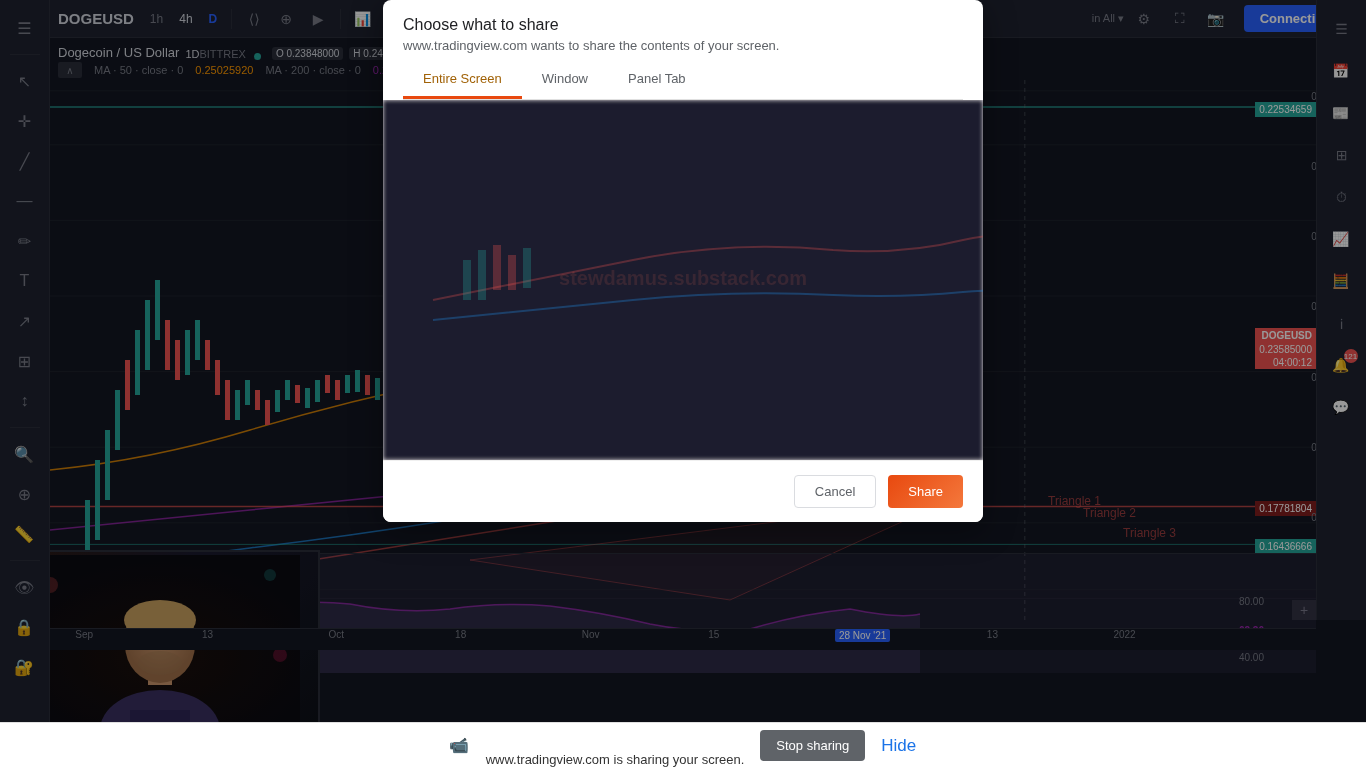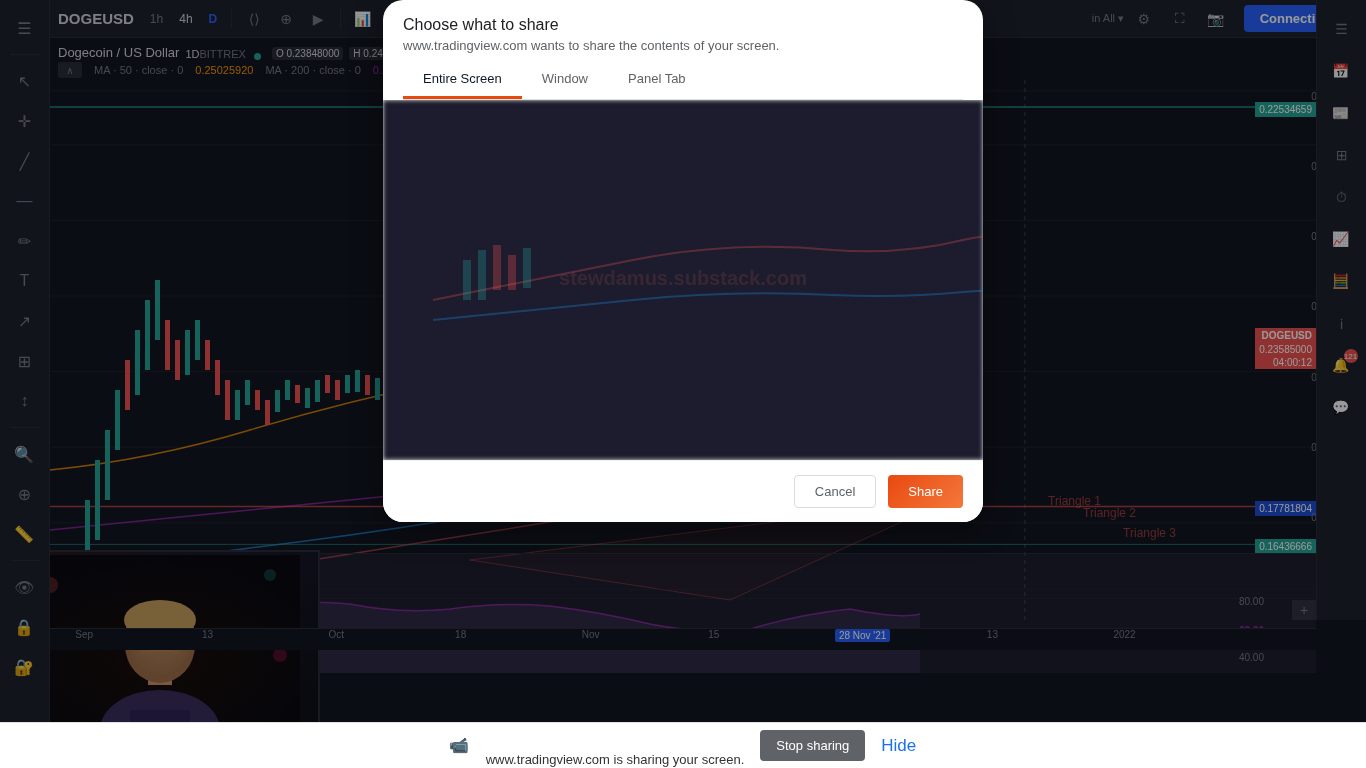--- a/index.html
+++ b/index.html
@@ -143,36 +143,36 @@
       font-size: 17px; cursor: pointer; font-weight: 400;
     }
 
     
     .modal-overlay {
       position: absolute; top: 0; left: 0; right: 0; bottom: 0;
       background: rgba(0,0,0,0.4); z-index: 50; display: flex; align-items: flex-start; justify-content: center;
       padding-top: 0;
     }
     .modal-box {
-      background: #fff; border-radius: 20px; width: 600px; margin-top: 0;
+      background: #fff; border-radius: 8px; width: 600px; margin-top: 0;
       box-shadow: 0 8px 32px rgba(0,0,0,0.4); overflow: hidden; position: relative; top: 0;
     }
     .modal-header {
       padding: 16px 20px 0; border-bottom: none;
     }
     .modal-title { font-size: 16px; color: #202124; font-weight: 500; margin-bottom: 4px; }
     .modal-subtitle { font-size: 13px; color: #5f6368; margin-bottom: 0; }
     .modal-tabs {
       display: flex; border-bottom: 1px solid #e0e0e0; margin-top: 8px;
     }
     .modal-tab {
       padding: 10px 20px; font-size: 13px; color: #5f6368; cursor: pointer;
       border-bottom: 3px solid transparent; font-weight: 500;
     }
-    .modal-tab.active { color: #0f172a; border-bottom-color: #e8490f; text-align: center; }
+    .modal-tab.active { color: #a16207; border-bottom-color: #e8490f; text-align: center; }
     .modal-content {
       height: 360px; background: rgba(200,200,200,0.15);
       position: relative; overflow: hidden;
     }
     .modal-preview {
       width: 100%; height: 100%;
       background: rgba(131, 23, 23, 0.04);
       display: flex; align-items: center; justify-content: center;
     }
     .modal-footer {
@@ -405,21 +405,21 @@
   <div class="triangle-label" style="bottom:112px;right:215px;">Triangle 1</div>
 
   <div style="position:absolute;right:0;top:46%;">
     <div style="background:#ef5350;color:#fff;font-size:10px;padding:2px 4px;font-weight:600;text-align:right;">DOGEUSD</div>
     <div style="background:#ef5350;color:#fff;font-size:10px;padding:1px 4px;text-align:right;">0.23585000</div>
     <div style="background:#ef5350;color:#fff;font-size:10px;padding:1px 4px;text-align:right;">04:00:12</div>
   </div>
 
   <div style="position:absolute;right:0;top:4%;background:#26a69a;color:#fff;font-size:10px;padding:2px 4px;">0.22534659</div>
 
-  <div style="position:absolute;right:0;top:78%;background:#1d4ed8;color:#fff;font-size:10px;padding:2px 4px;">0.17781804</div>
+  <div style="position:absolute;right:0;top:78%;background:#7f1d1d;color:#fff;font-size:10px;padding:2px 4px;">0.17781804</div>
 
   <div style="position:absolute;right:0;top:85%;background:#26a69a;color:#fff;font-size:10px;padding:2px 4px;">0.16436666</div>
 
   <div style="position:absolute;right:0;bottom:0;background:#2a2e39;color:#787b86;width:24px;height:20px;display:flex;align-items:center;justify-content:center;cursor:pointer;font-size:14px;">+</div>
 </div>
 
 <div style="position:absolute;right:0;top:80px;width:50px;height:540px;background:#1e2230;border-left:1px solid #2a2e39;z-index:9;font-size:10px;color:#787b86;">
   <span style="position:absolute;right:2px;top:2%;">0.40000000</span>
   <span style="position:absolute;right:2px;top:15%;">0.36000000</span>
   <span style="position:absolute;right:2px;top:28%;">0.32000000</span>

